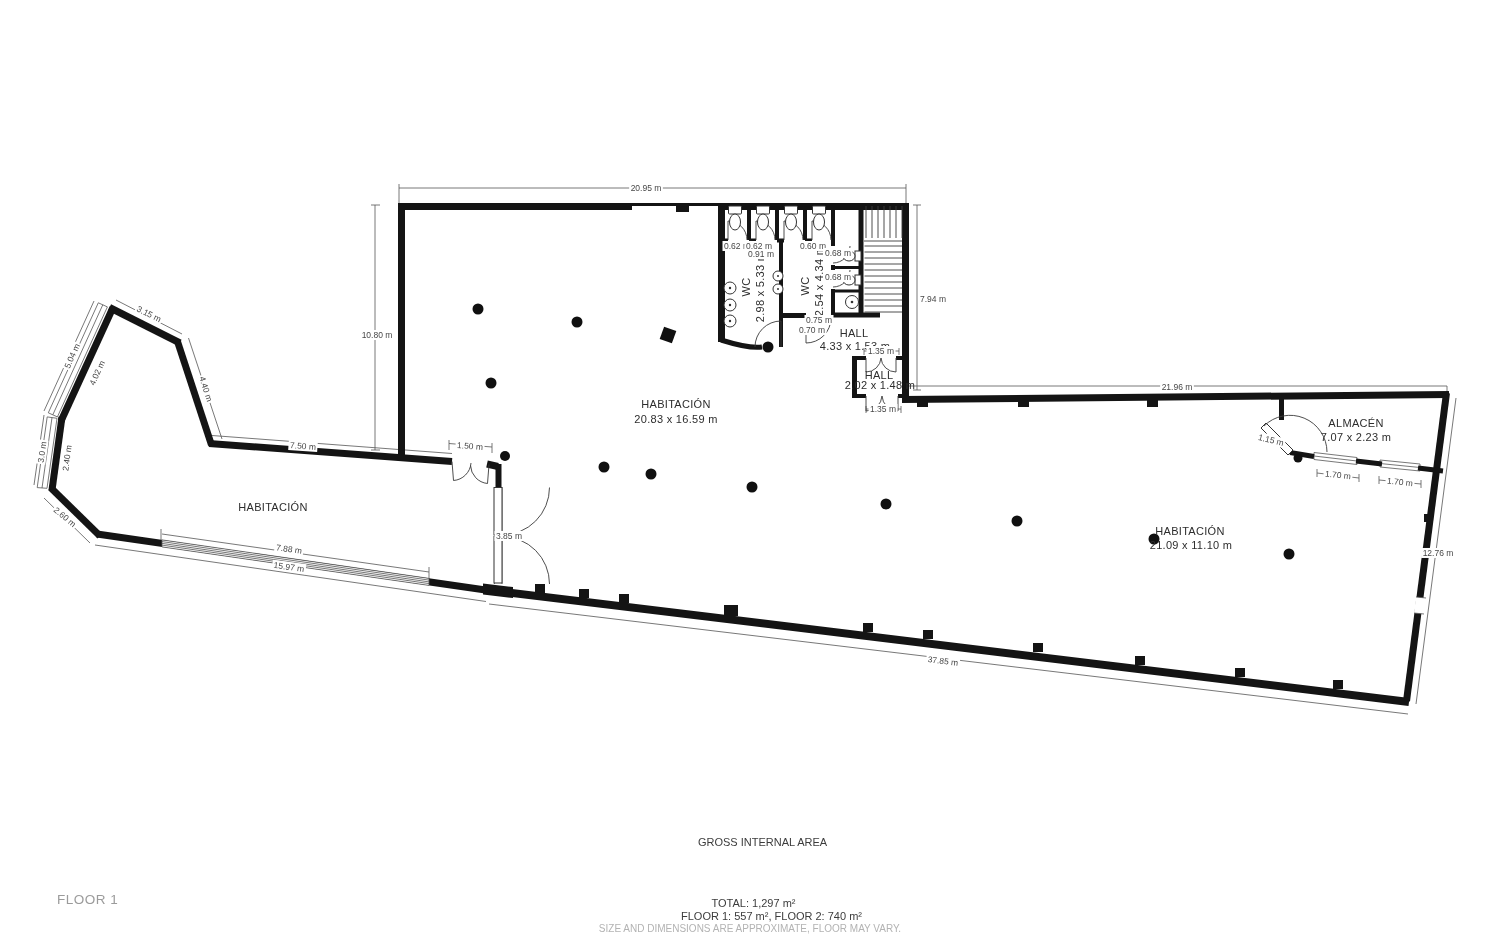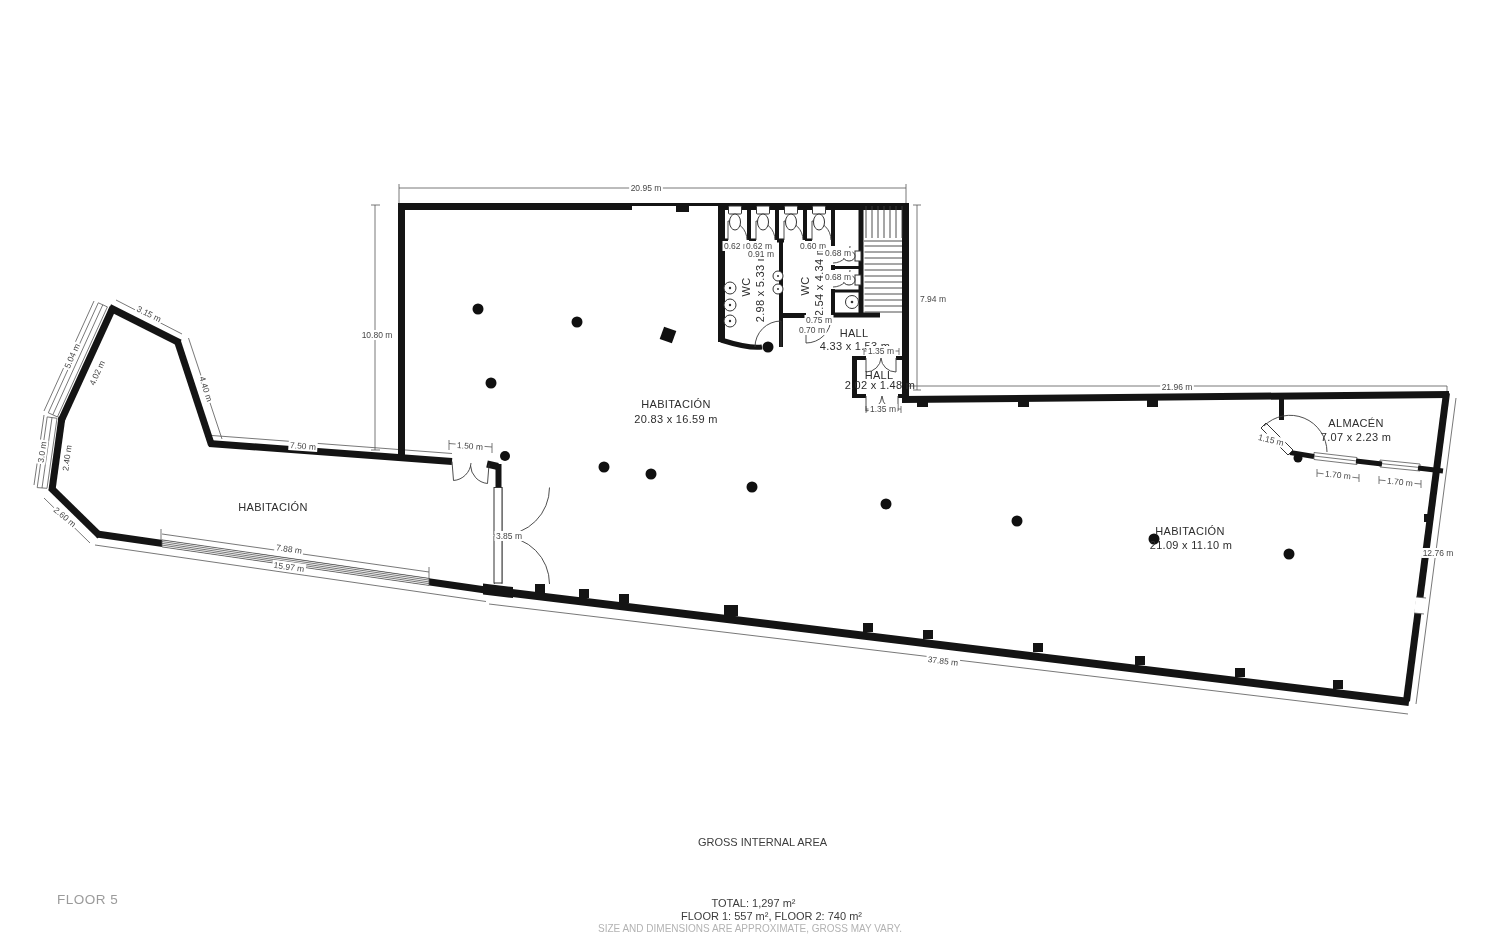--- a/index.html
+++ b/index.html
@@ -408,17 +408,17 @@
           <text text-anchor="middle" dy="0.35em" class="lbl-dim" font-size="7.5">1.70 m</text>
         </g>
         <g transform="translate(1400,482) rotate(6)">
           <rect x="-14.5" y="-5.025000095367432" width="29" height="10" fill="#fff"></rect>
           <text text-anchor="middle" dy="0.35em" class="lbl-dim" font-size="7.5">1.70 m</text>
         </g>
       </g>
 </svg>
 </div>
 
-<div id="floor-label">FLOOR 5</div>
+<div id="floor-label">FLOOR 1</div>
 <div class="footer-line" style="top:836px;padding-left:25px;">GROSS INTERNAL AREA</div>
 <div class="footer-line" style="top:897px;padding-left:7px;">TOTAL: 1,297 m²</div>
 <div class="footer-line" style="top:910px;margin-left:43px;">FLOOR 1: 557 m², FLOOR 2: 740 m²</div>
-<div class="footer-line" id="footer-disclaimer" style="top:923px;">SIZE AND DIMENSIONS ARE APPROXIMATE, GROSS MAY VARY.</div>
+<div class="footer-line" id="footer-disclaimer" style="top:923px;">SIZE AND DIMENSIONS ARE APPROXIMATE, FLOOR MAY VARY.</div>
 
 </body></html>

